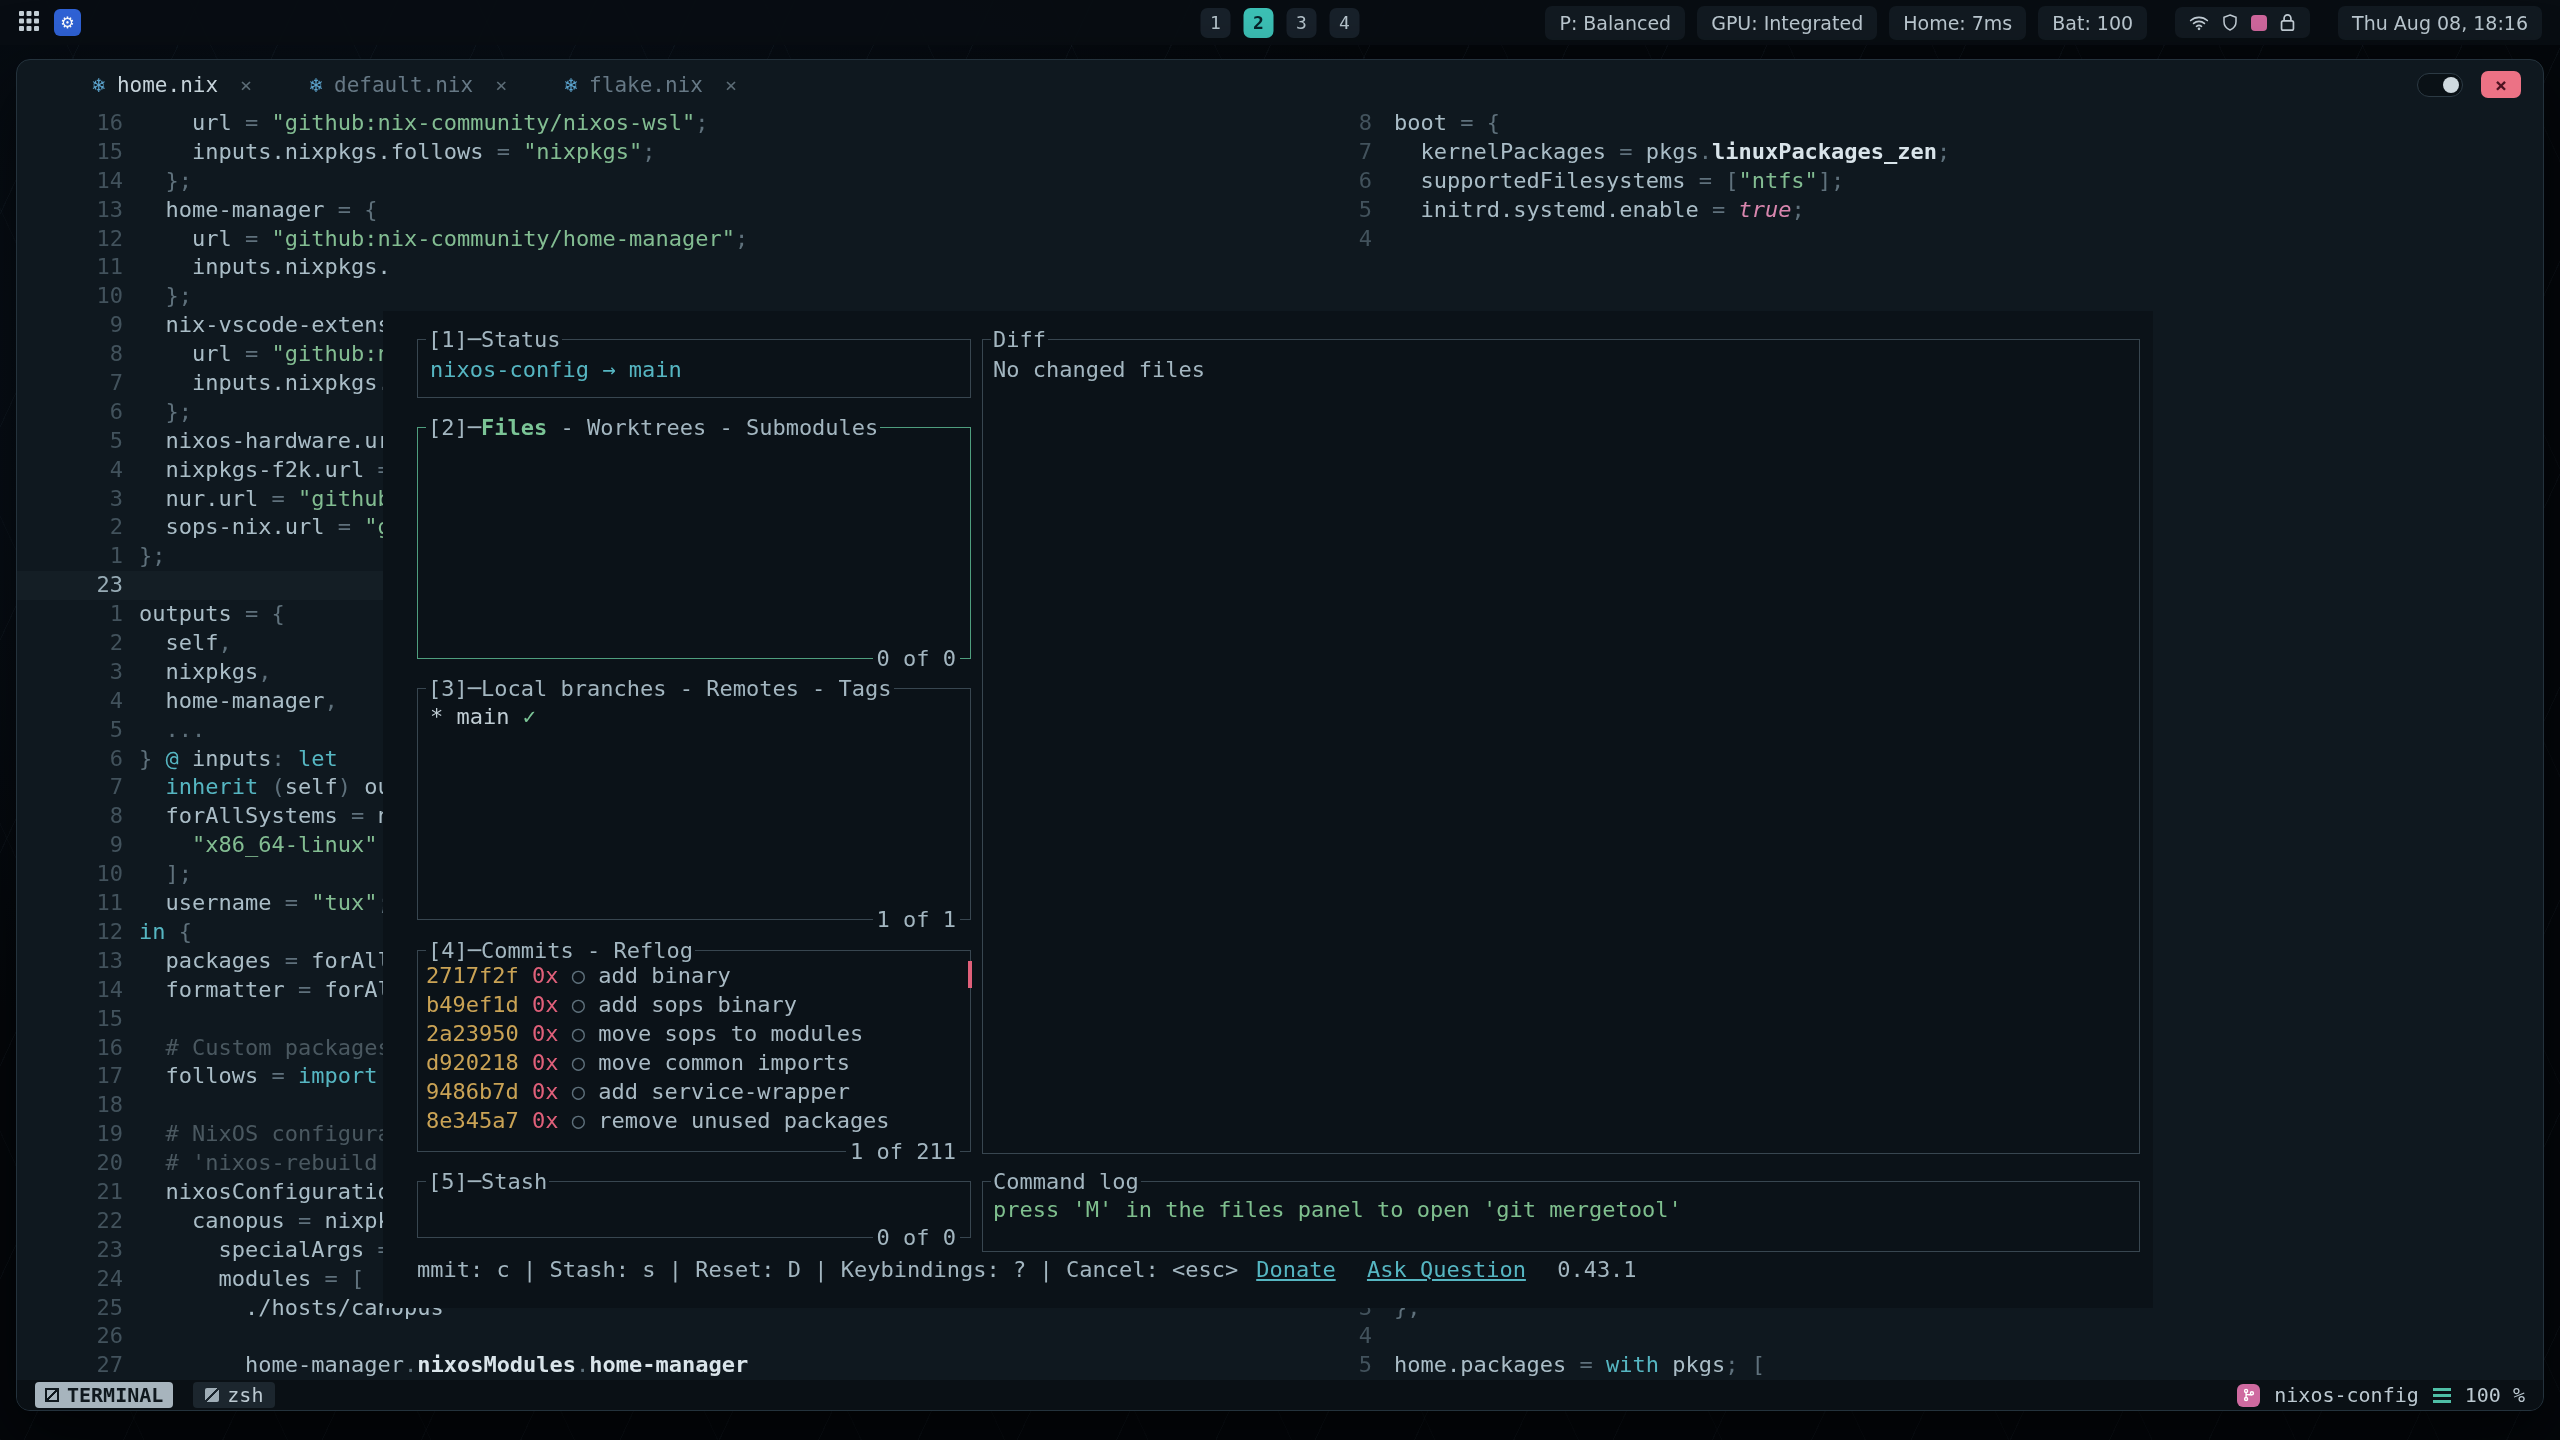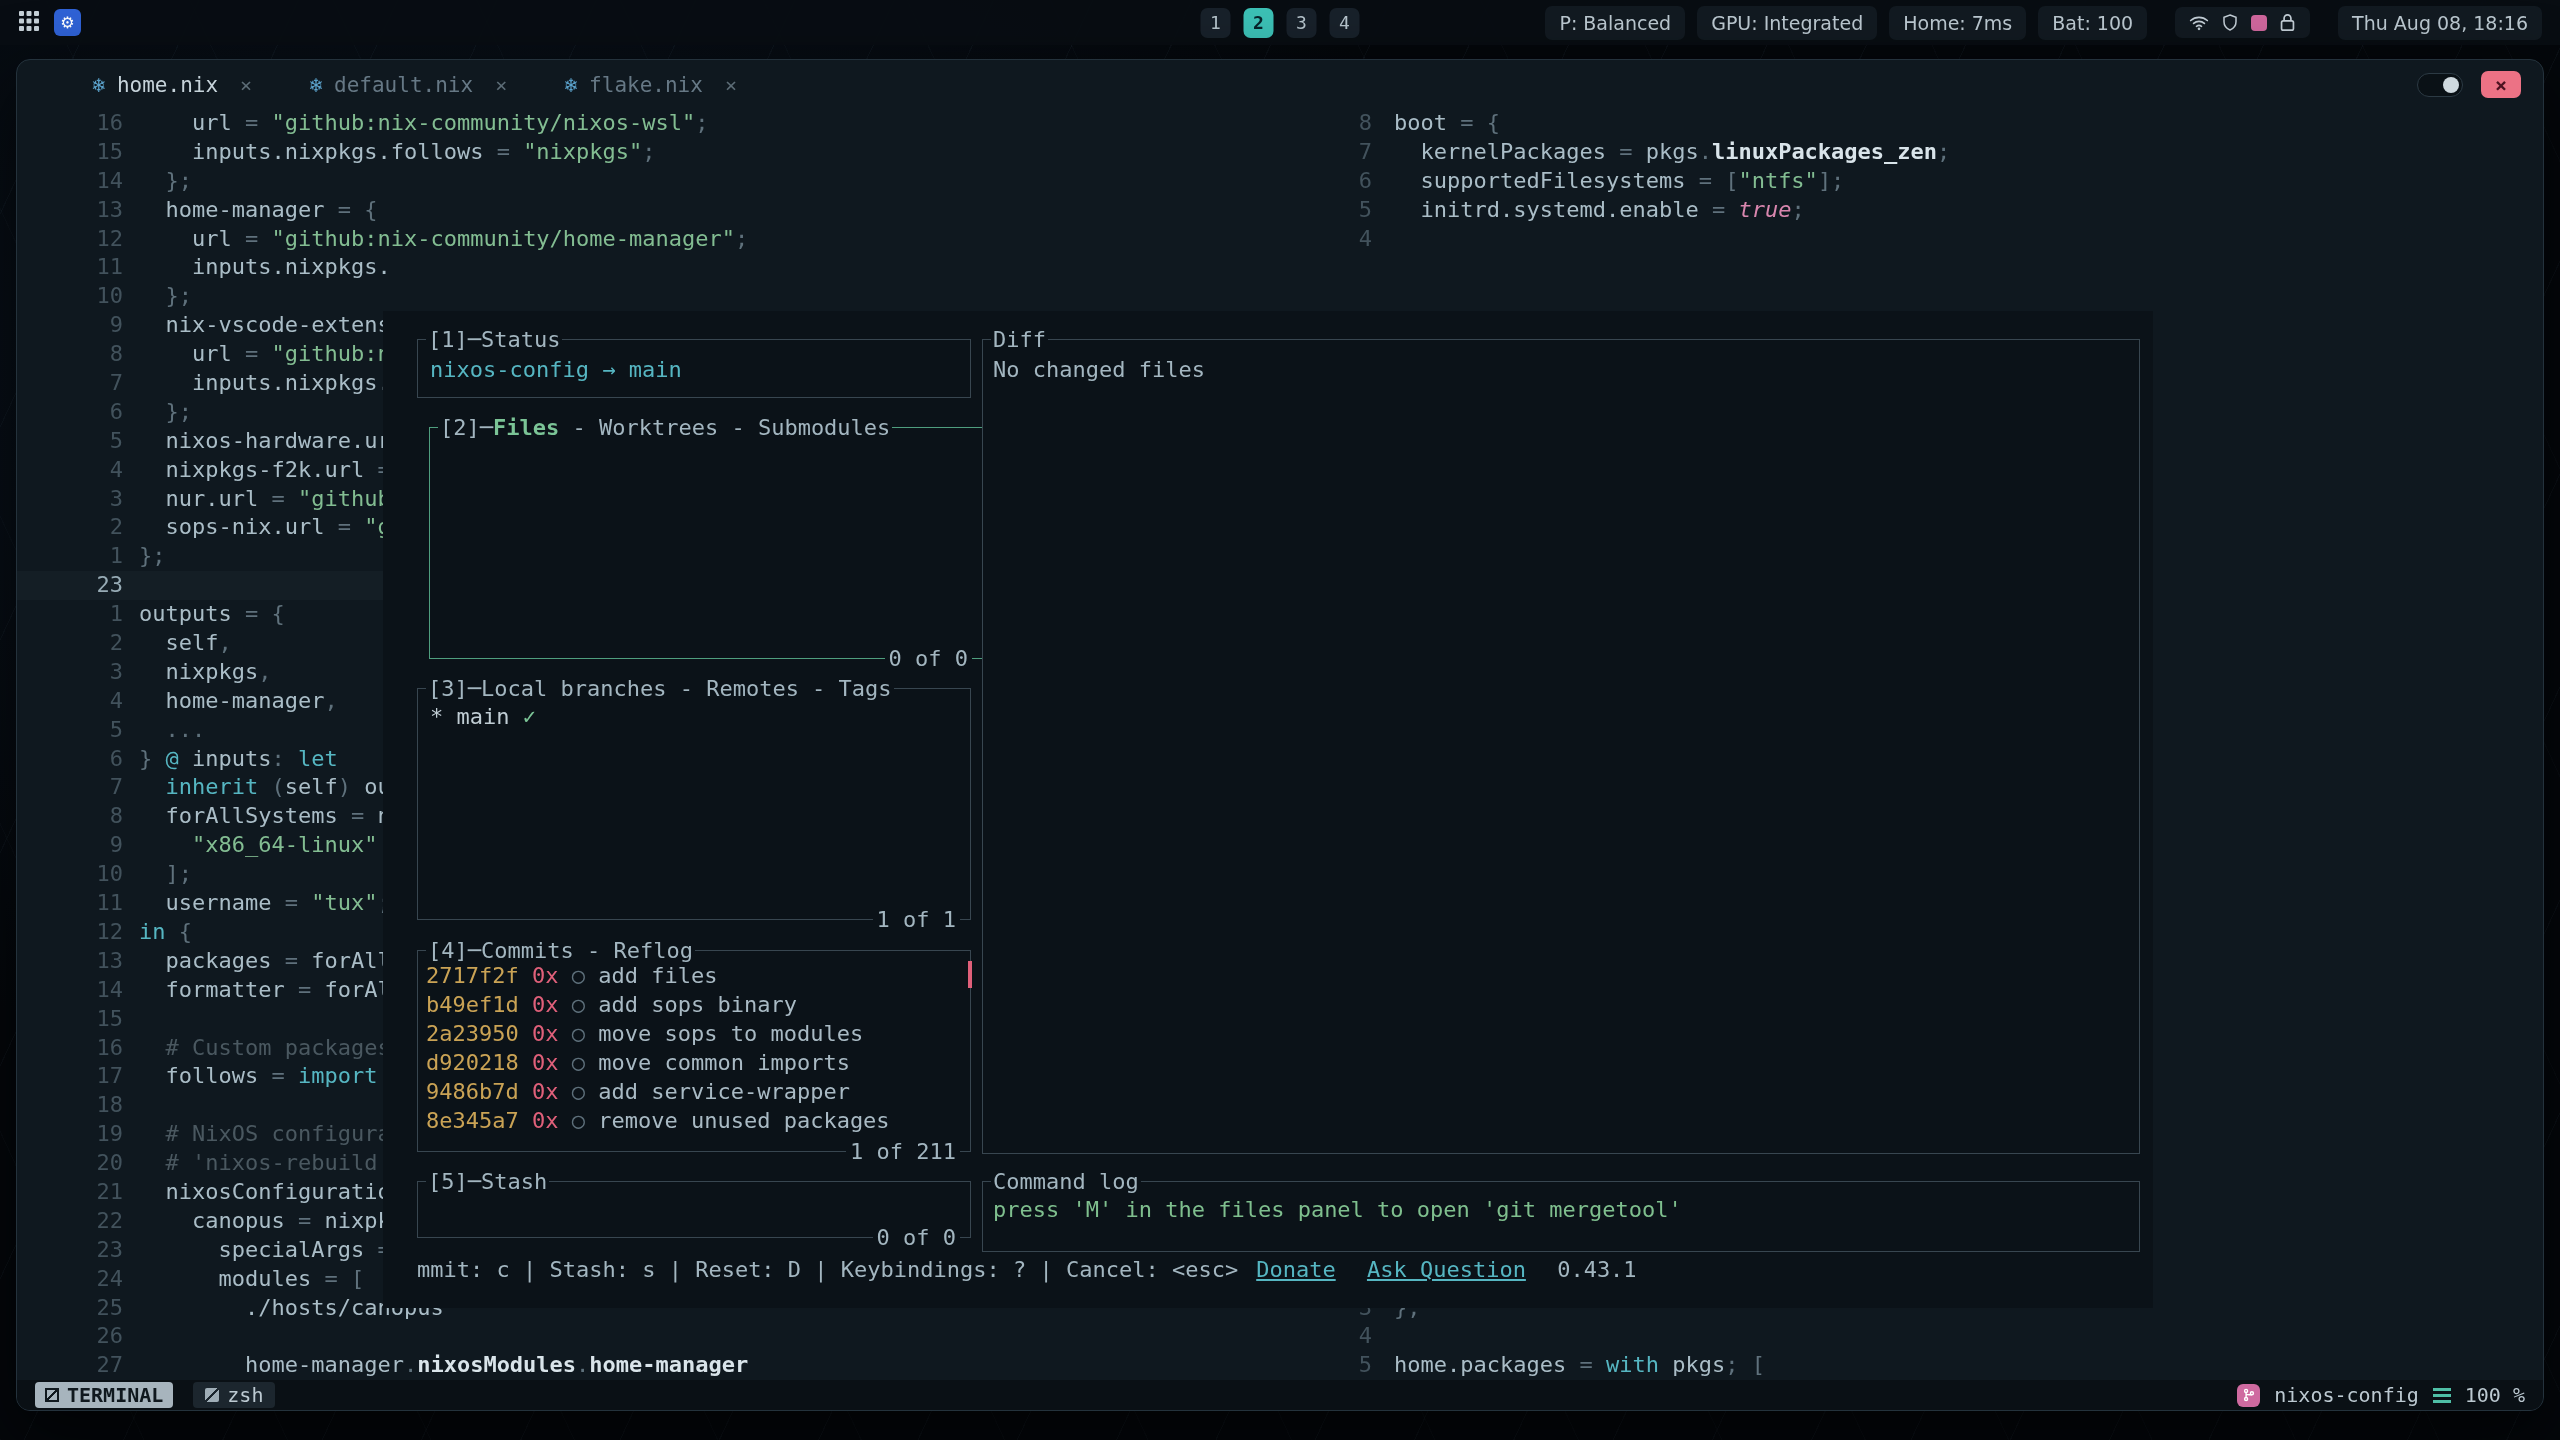--- a/index.html
+++ b/index.html
@@ -76,21 +76,21 @@
 
   
   .lg { position:absolute; left:366px; top:202px; width:1770px; height:997px;
     background:var(--overlay); color:var(--fg); font-size:22px; line-height:29px; z-index:5; }
   .panel { position:absolute; border:1px solid var(--border); }
   .panel.focused { border-color:var(--border-focus); }
   .ptitle { position:absolute; top:-15px; left:8px; background:var(--overlay); padding:0 2px; white-space:pre; }
   .panel.focused .pt-main { color:var(--green); font-weight:600; }
   .pcount { position:absolute; bottom:-15px; right:10px; background:var(--overlay); padding:0 4px; }
   .p-status  { left:34px;  top:28px;  width:554px;  height:59px; }
-  .p-files   { left:46px;  top:116px; width:554px;  height:232px; }
+  .p-files   { left:34px;  top:116px; width:554px;  height:232px; }
   .p-branches{ left:34px;  top:377px; width:554px;  height:232px; }
   .p-commits { left:34px;  top:639px; width:554px;  height:202px; }
   .p-stash   { left:34px;  top:870px; width:554px;  height:57px; }
   .p-diff    { left:599px; top:28px;  width:1158px; height:815px; }
   .p-cmdlog  { left:599px; top:870px; width:1158px; height:71px; }
   .p-status .pcontent { padding:15px 0 0 12px; color:var(--cyan); white-space:pre; }
   .p-branches .pcontent { padding:13px 0 0 12px; white-space:pre; color:#c0cdd4; }
   .p-branches .check { color:var(--green); }
   .p-diff .pcontent { padding:15px 0 0 10px; }
   .p-cmdlog .pcontent { padding:13px 0 0 10px; color:#7fbf8e; }
@@ -321,21 +321,21 @@
 
       <div class="panel p-branches">
         <div class="ptitle"><span>[3]─</span><span class="pt-main">Local branches</span><span> - Remotes - Tags</span></div>
         <div class="pcontent"><span>* main </span><span class="check">✓</span></div>
         <div class="pcount">1 of 1</div>
       </div>
 
       <div class="panel p-commits">
         <div class="ptitle"><span>[4]─</span><span class="pt-main">Commits</span><span> - Reflog</span></div>
         <div class="commits-list">
-            <div class="crow"><span class="c-hash">2717f2f </span><span class="c-flag">0x </span><span class="c-bullet">○ </span><span class="c-msg">add files</span></div>
+            <div class="crow"><span class="c-hash">2717f2f </span><span class="c-flag">0x </span><span class="c-bullet">○ </span><span class="c-msg">add binary</span></div>
             <div class="crow"><span class="c-hash">b49ef1d </span><span class="c-flag">0x </span><span class="c-bullet">○ </span><span class="c-msg">add sops binary</span></div>
             <div class="crow"><span class="c-hash">2a23950 </span><span class="c-flag">0x </span><span class="c-bullet">○ </span><span class="c-msg">move sops to modules</span></div>
             <div class="crow"><span class="c-hash">d920218 </span><span class="c-flag">0x </span><span class="c-bullet">○ </span><span class="c-msg">move common imports</span></div>
             <div class="crow"><span class="c-hash">9486b7d </span><span class="c-flag">0x </span><span class="c-bullet">○ </span><span class="c-msg">add service-wrapper</span></div>
             <div class="crow"><span class="c-hash">8e345a7 </span><span class="c-flag">0x </span><span class="c-bullet">○ </span><span class="c-msg">remove unused packages</span></div>
           </div>
         <div class="scroll-thumb"></div>
         <div class="pcount">1 of 211</div>
       </div>
 

